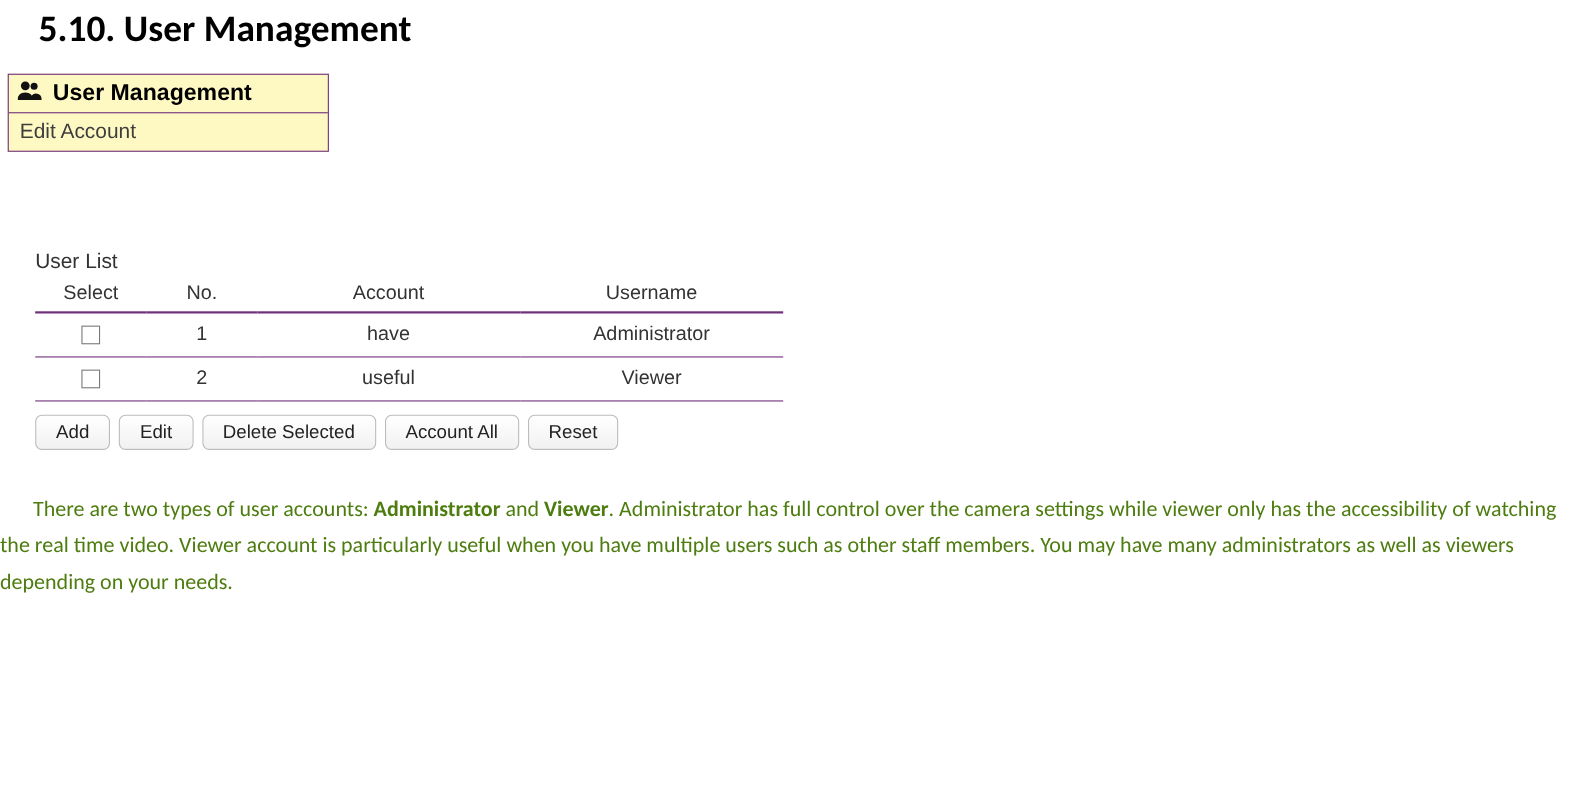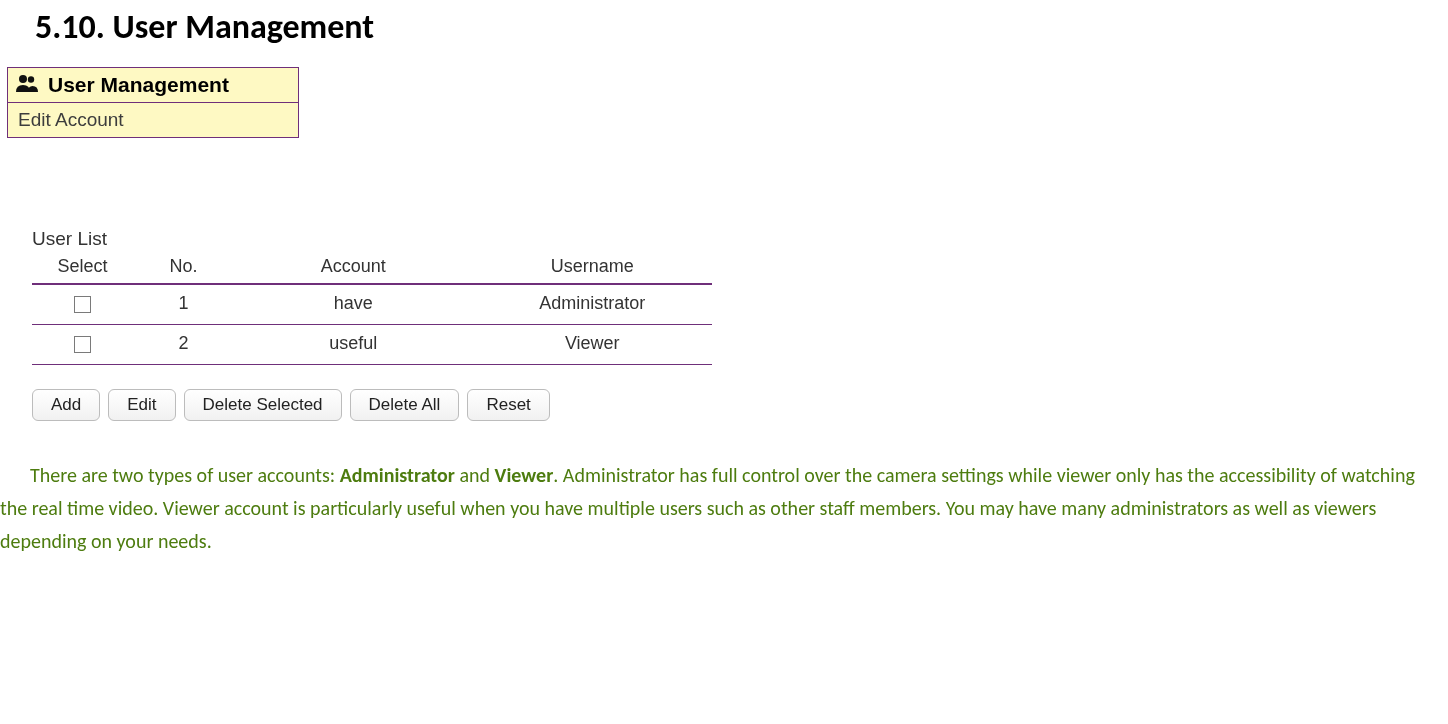--- a/index.html
+++ b/index.html
@@ -82,21 +82,21 @@
   .checkbox {
     display: inline-block;
     width: 15px;
     height: 15px;
     border: 1px solid #7a7a7a;
     background: #fff;
     vertical-align: middle;
   }
   
   .button-row {
-    margin: 24px 0 0 0;
+    margin: 12px 0 0 0;
     display: flex;
     gap: 8px;
   }
   .btn {
     border: 1px solid #bcbcbc;
     border-radius: 6px;
     background: linear-gradient(#ffffff, #f1f1f1);
     font-size: 17px;
     color: #222;
     padding: 5px 18px;
@@ -158,20 +158,20 @@
         <td>useful</td>
         <td>Viewer</td>
       </tr>
     </tbody>
   </table>
 
   <div class="button-row">
     <button class="btn">Add</button>
     <button class="btn">Edit</button>
     <button class="btn">Delete Selected</button>
-    <button class="btn">Delete All</button>
+    <button class="btn">Account All</button>
     <button class="btn">Reset</button>
   </div>
 </div>
 
 <p class="para">
   <span class="indent"></span><span>There are two types of user accounts: </span><span class="bold">Administrator</span><span> and </span><span class="bold">Viewer</span><span>. Administrator has full control over the camera settings while viewer only has the accessibility of watching the real time video. Viewer account is particularly useful when you have multiple users such as other staff members. You may have many administrators as well as viewers depending on your needs.</span>
 </p>
 
 </body></html>

